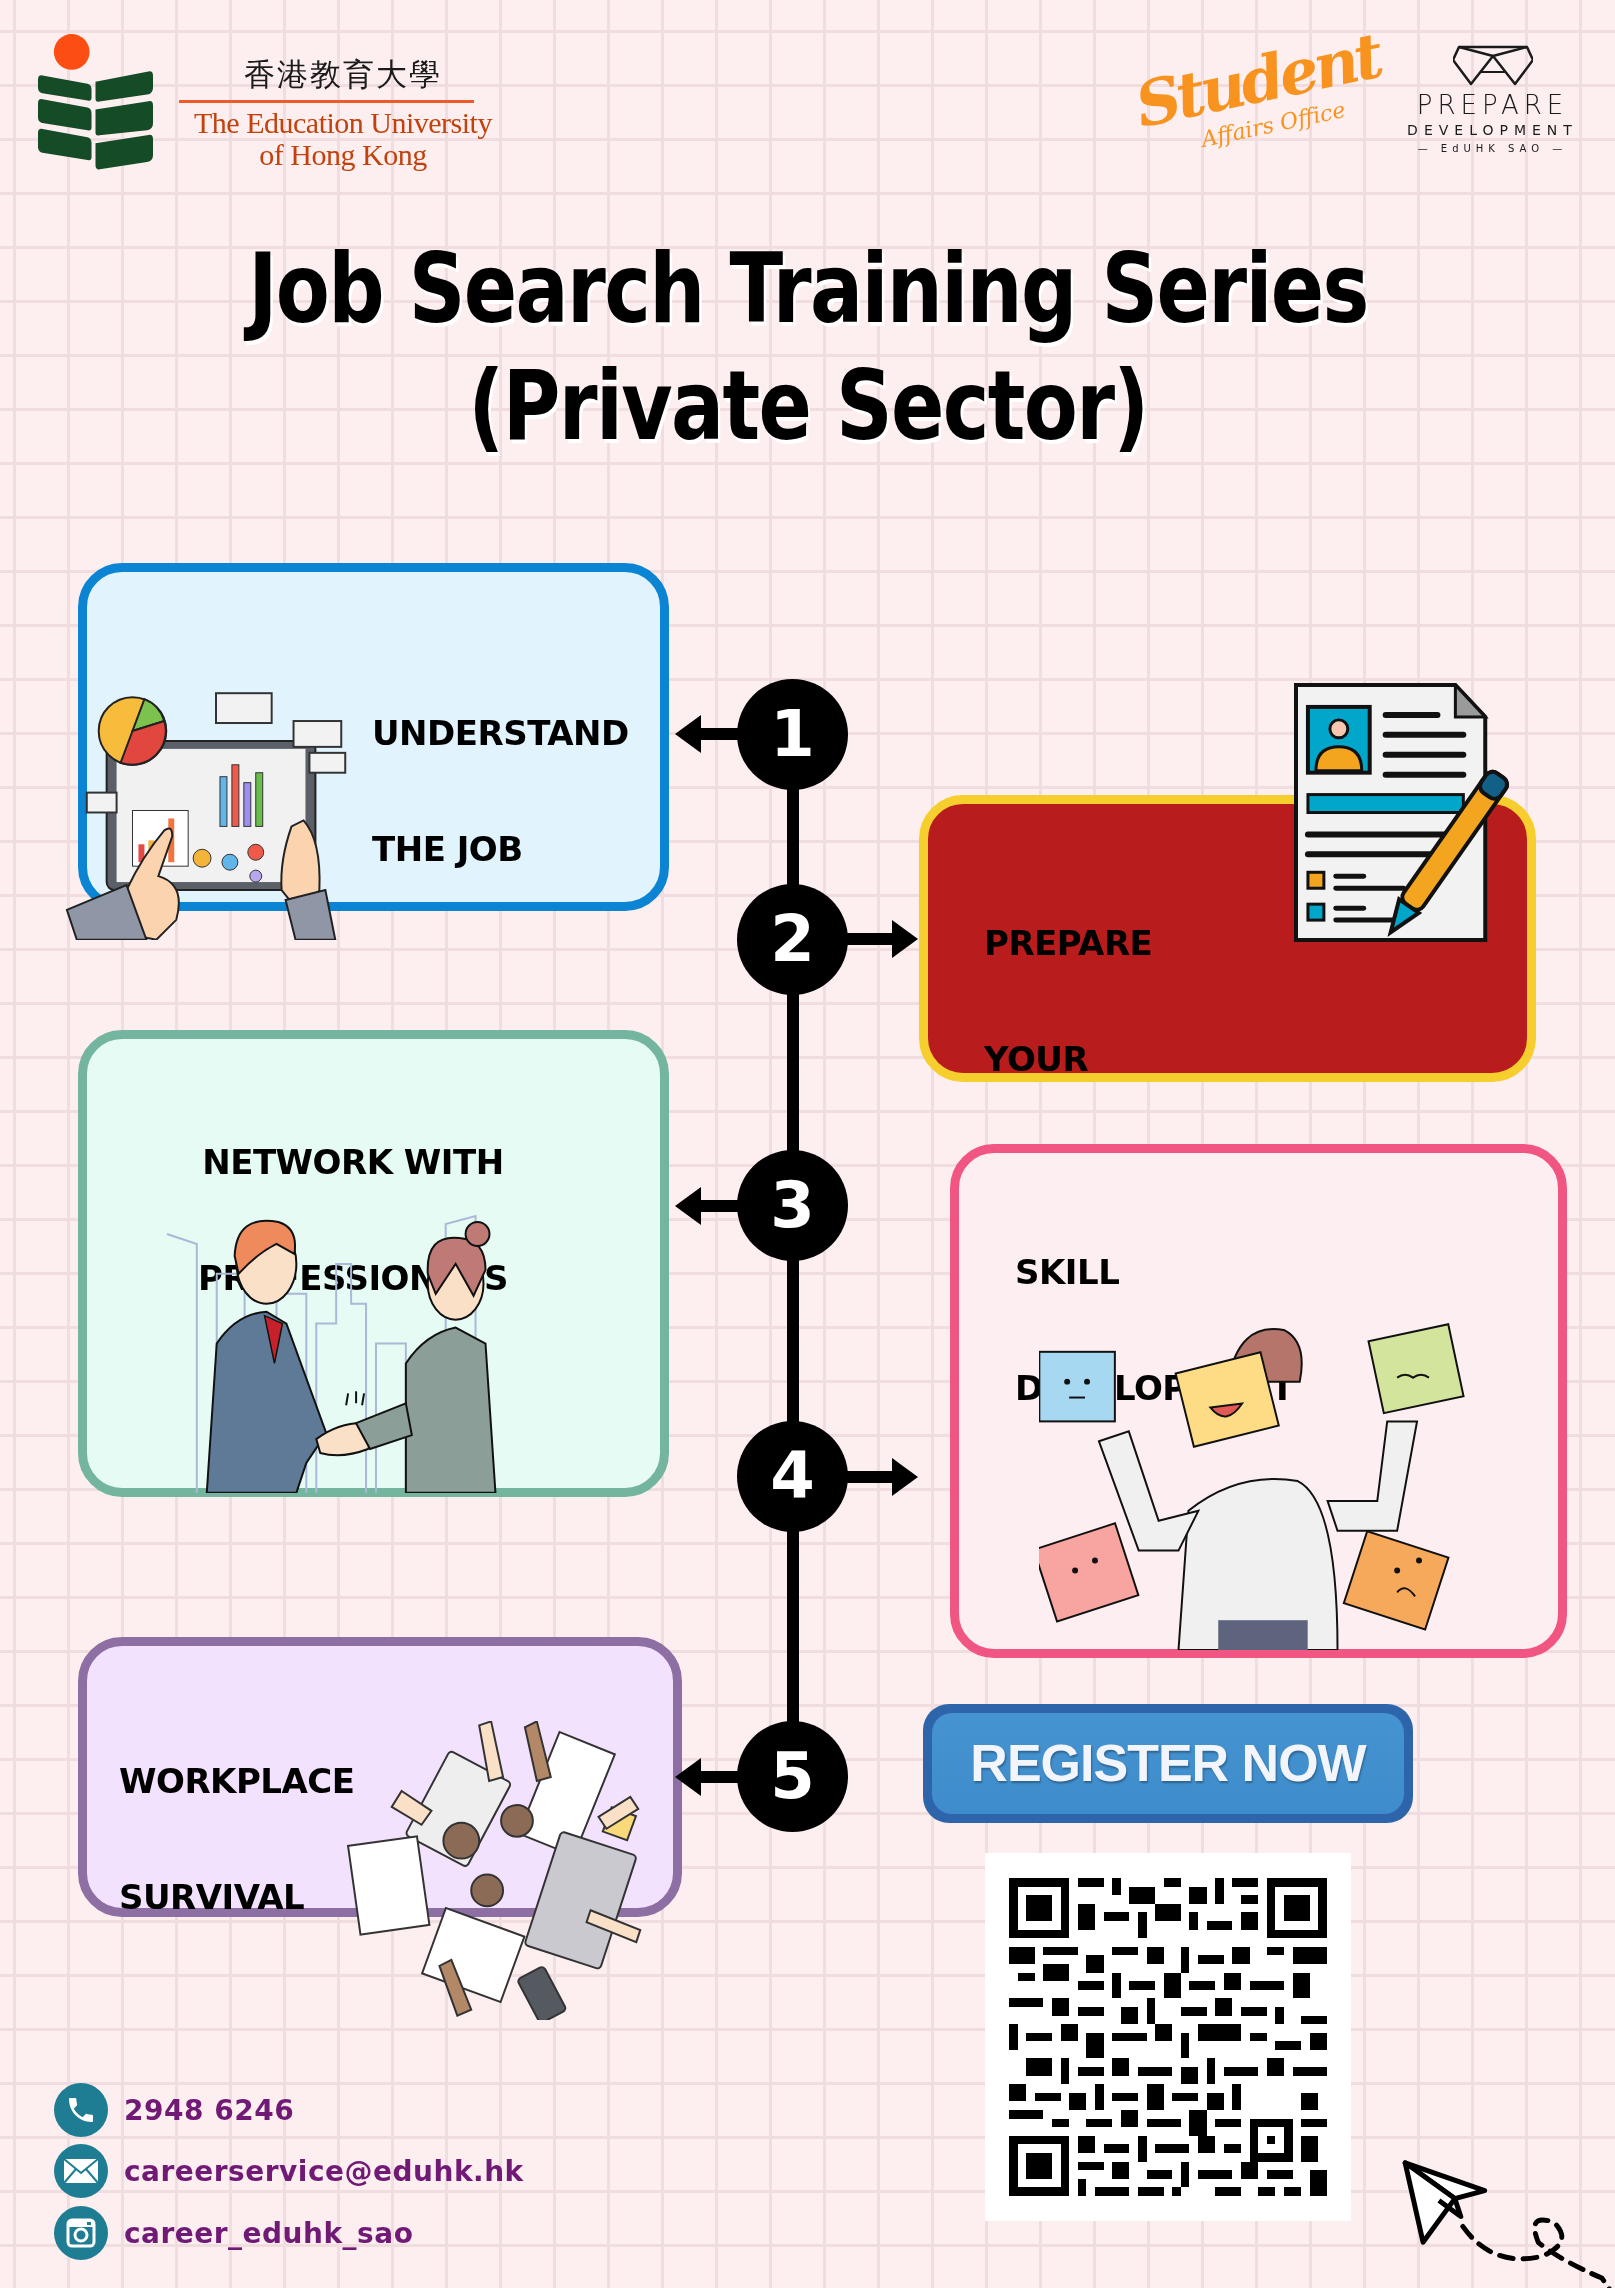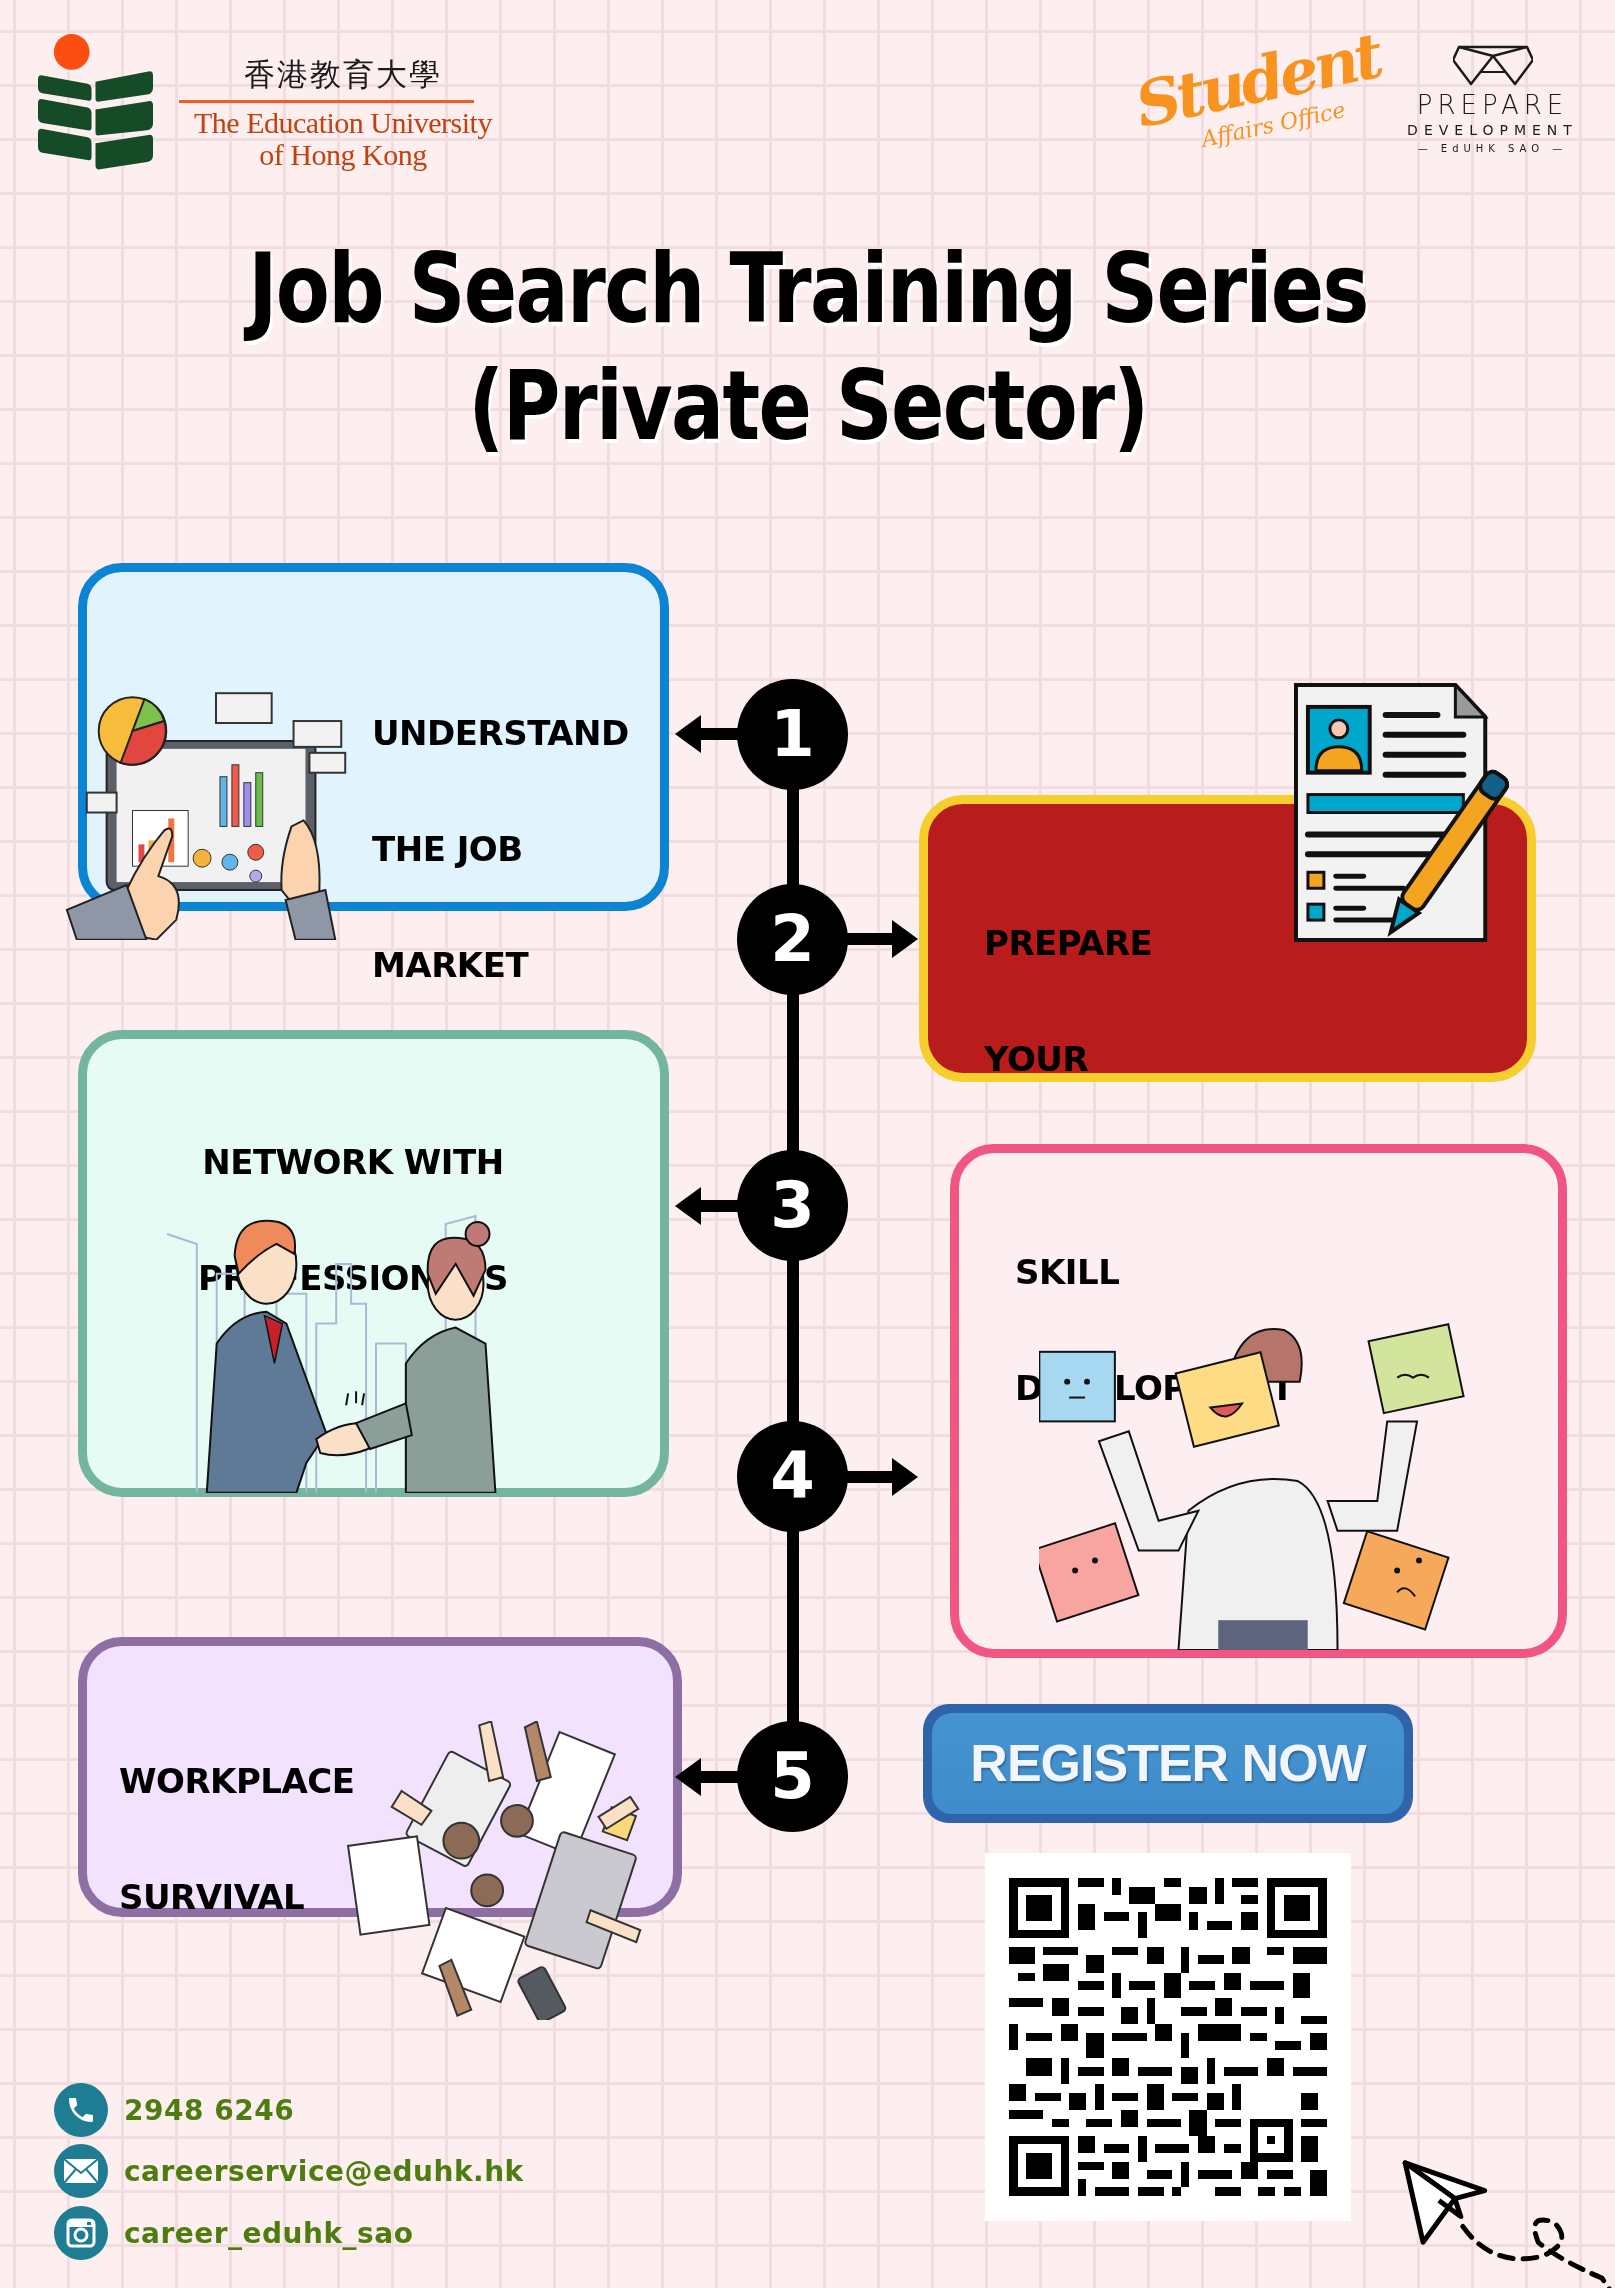--- a/index.html
+++ b/index.html
@@ -110,21 +110,21 @@
     text-shadow: 1px 2px 2px rgba(0,0,0,0.3);
   }
 
   
   .qr { left: 985px; top: 1853px; width: 366px; height: 368px; background: #fff; }
   .qr svg { position: absolute; left: 24px; top: 24px; }
 
   
   .contact { position: absolute; left: 54px; height: 56px; display: flex; align-items: center; }
   .contact-icon { width: 54px; height: 54px; border-radius: 50%; background: #1e7d92; display: flex; align-items: center; justify-content: center; flex-shrink: 0; }
-  .contact-text { margin-left: 16px; font-family: "DejaVu Sans", sans-serif; font-weight: bold; font-size: 28px; color: #4d7c0f; letter-spacing: 0.5px; }
+  .contact-text { margin-left: 16px; font-family: "DejaVu Sans", sans-serif; font-weight: bold; font-size: 28px; color: #701a75; letter-spacing: 0.5px; }
 
   .plane { left: 1393px; top: 2139px; width: 223px; height: 149px; }
 </style>
 </head>
 <body>
 
 <div class="abs eduhk-logo">
   <svg class="eduhk-mark" viewBox="0 0 120 150" width="119" height="149">
     <circle cx="36" cy="20" r="18" fill="#fc4d12"></circle>
 
@@ -198,21 +198,20 @@
     <rect x="40" y="112" width="30" height="20" fill="#f2f2f2" stroke="#333" stroke-width="2"></rect>
 
     <path d="M60 250 L80 210 Q96 176 118 150 Q126 144 126 156 L112 196 Q140 204 130 240 L110 260 Z" fill="#fbd3ae" stroke="#222" stroke-width="2"></path>
     <path d="M20 230 L80 205 L100 260 L30 260 Z" fill="#8f97a7" stroke="#222" stroke-width="2"></path>
     <path d="M258 140 Q276 160 274 210 L260 240 L236 210 Q234 180 246 146 Z" fill="#fbd3ae" stroke="#222" stroke-width="2"></path>
     <path d="M240 220 L280 210 L290 260 L250 260 Z" fill="#8f97a7" stroke="#222" stroke-width="2"></path>
   </svg>
   <div class="box-label" style="left:285px;top:74px;">
     <span>UNDERSTAND</span>
     <span>THE JOB</span>
-    <span>MARKET</span>
   </div>
 </div>
 <div class="connector" style="left:697px;top:728px;width:50px;"></div>
 <div class="arrow-left" style="left:675px;top:715px;"></div>
 <div class="node" style="left:737px;top:679px;">1</div>
 
 <div class="box box2">
   <div class="box-label" style="left:56px;top:52px;">
     <span>PREPARE</span>
     <span>YOUR</span>

